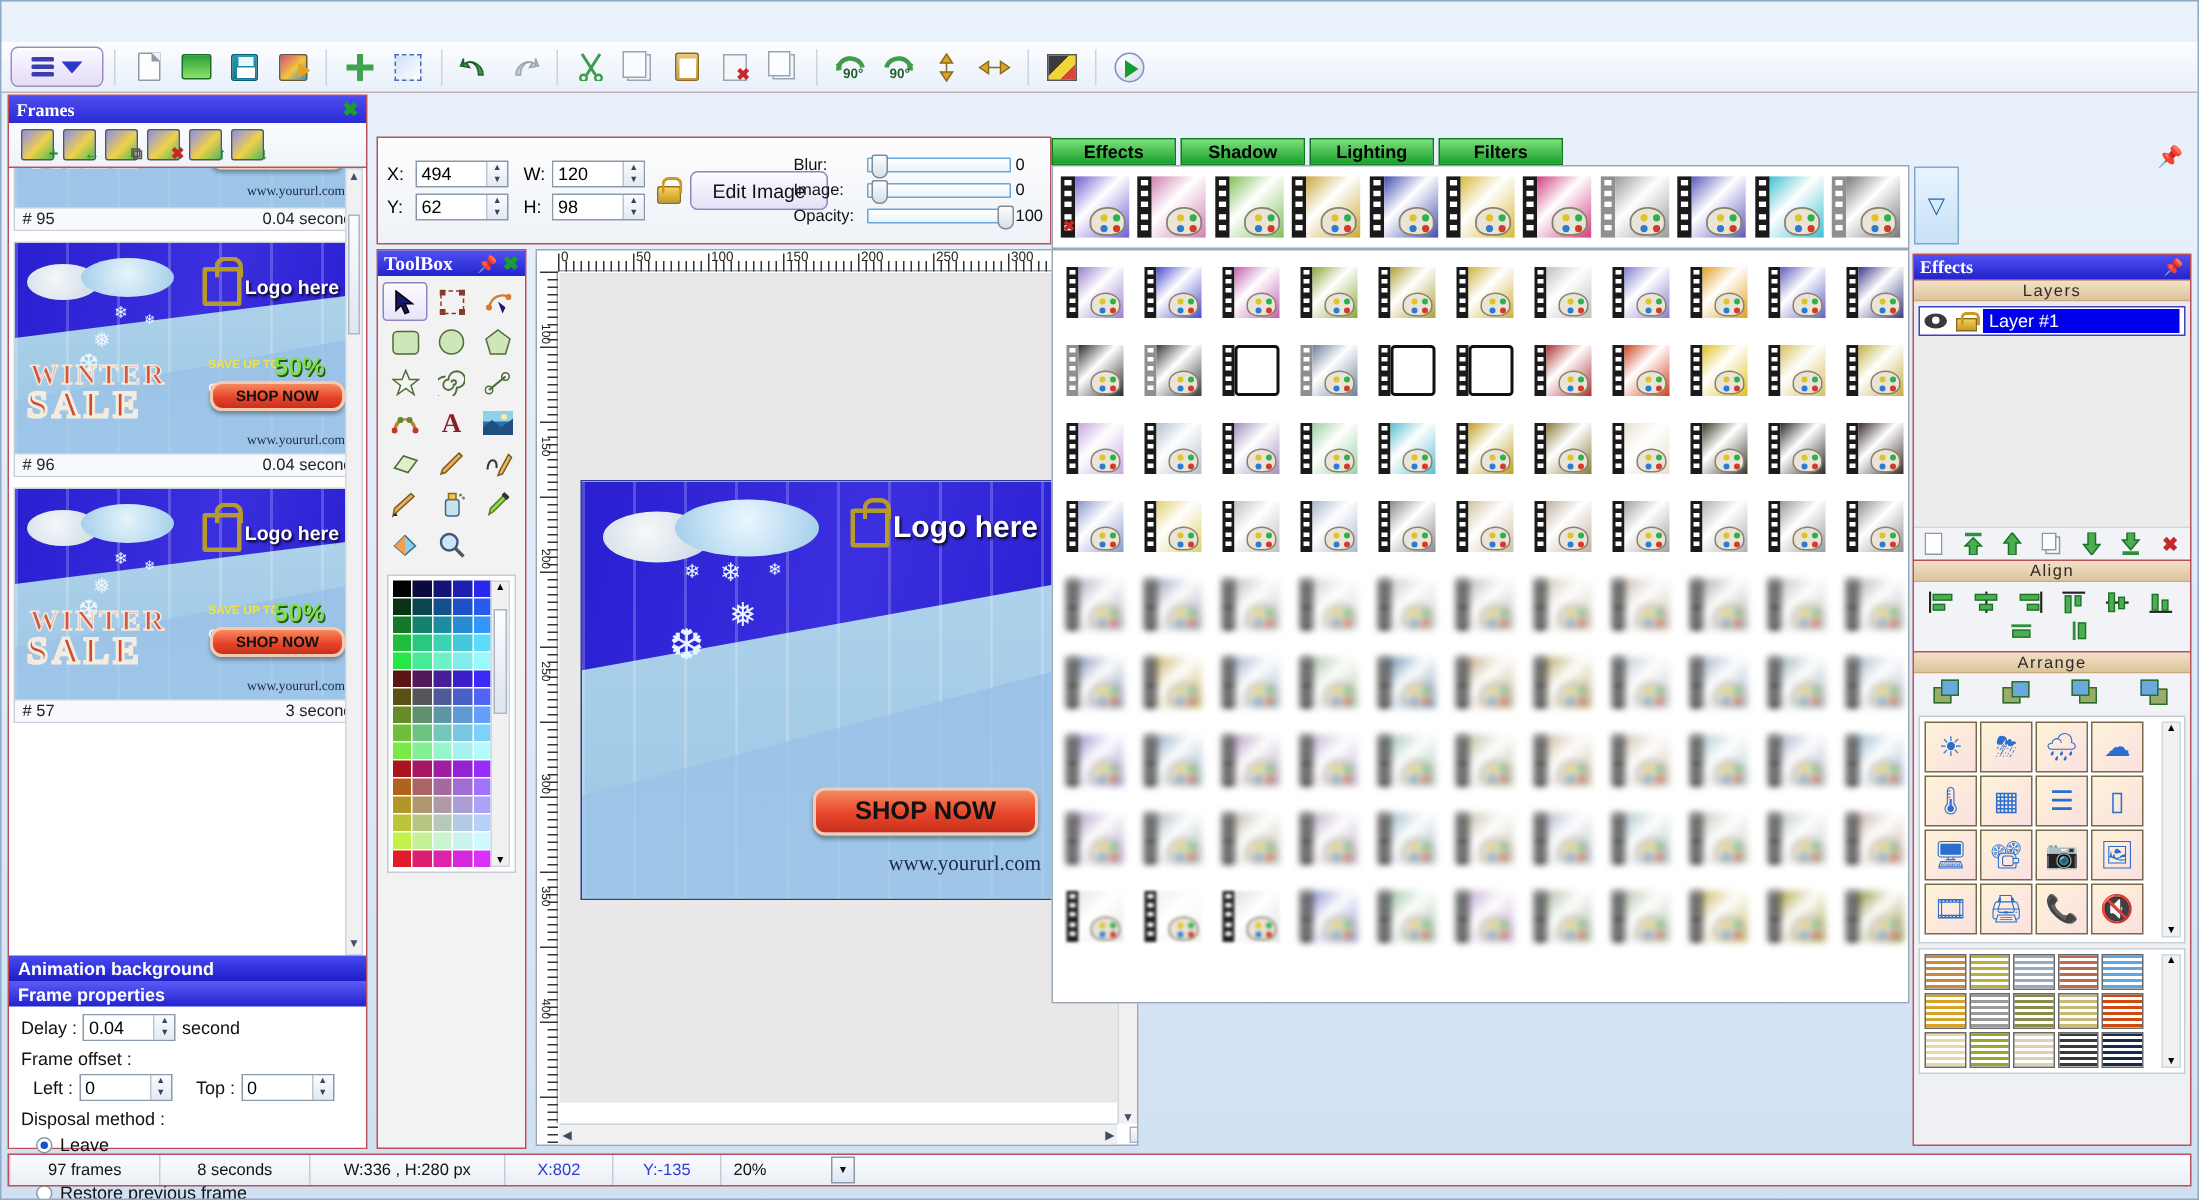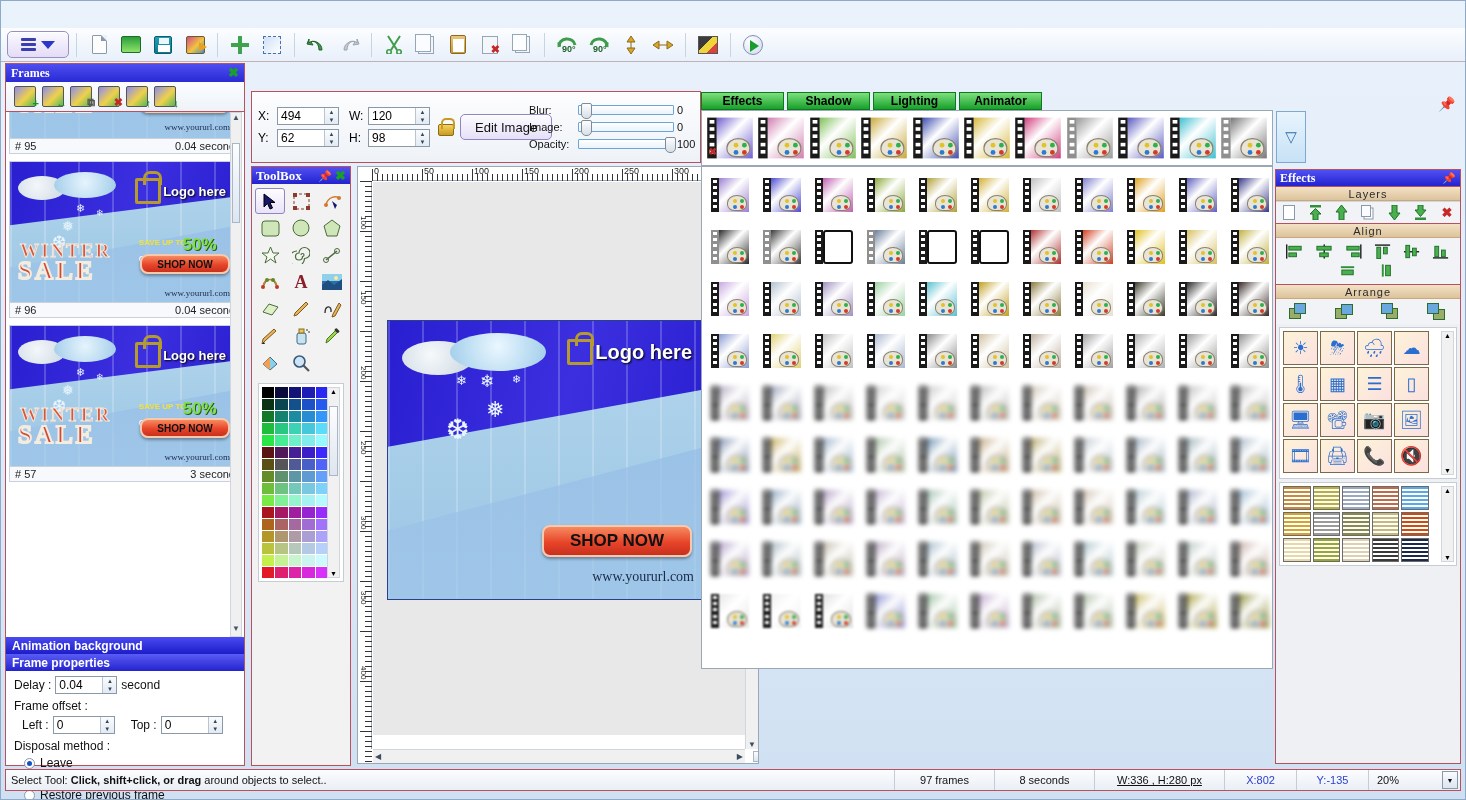--- a/index.html
+++ b/index.html
@@ -1169,21 +1169,21 @@
     <div class="scroll-v">
       <div class="sarrow">▲</div>
       <div style="position:absolute;bottom:0;left:0;right:0;text-align:center;font-size:8px;color:#3b4d61;">▼</div>
     </div>
   </div>
 
   <div id="effects-tabs">
     <div class="etab">Effects</div>
     <div class="etab">Shadow</div>
     <div class="etab">Lighting</div>
-    <div class="etab">Animator</div>
+    <div class="etab">Filters</div>
   </div>
   <span class="pin-top">📌</span>
 
   <div id="effects-strip">
       <div style="width: 52px; height: 50px; display: flex; align-items: center; justify-content: center; cursor: pointer;">
         <div class="filmico" style="transform: scale(1.2);">
           <div class="strip" style="background: rgb(26, 26, 26);"></div>
           <div class="hole" style="top: 2px; background: rgb(255, 255, 255);"></div>
           <div class="hole" style="top: 8.2px; background: rgb(255, 255, 255);"></div>
           <div class="hole" style="top: 14.4px; background: rgb(255, 255, 255);"></div>
@@ -2938,20 +2938,27 @@
       </div>
   </div>
 
   <div id="sidebar">
     <div class="sb-title">
       <span>Effects</span>
       <span style="font-size:11px;">📌</span>
     </div>
 
     <div class="sec-head">Layers</div>
+    <div class="layers-list">
+      <div class="layer-row">
+        <span class="eye"></span>
+        <span class="lockicon"></span>
+        <span class="layer-name">Layer #1</span>
+      </div>
+    </div>
     <div class="btnrow">
       <span class="miniicon">
           <svg width="12" height="15" viewBox="0 0 12 15">
             <rect x="0.5" y="0.5" width="11" height="14" fill="#fff" stroke="#8a99aa"></rect>
           </svg>
         </span>
       <span class="miniicon">
           <svg width="13" height="15" viewBox="0 0 13 15">
             <rect x="1" y="0" width="11" height="2.5" fill="#2f8f3a"></rect>
             <path d="M6.5 3.5 L12 9 L9 9 L9 15 L4 15 L4 9 L1 9 Z" fill="#4ab04f" stroke="#1f6f28"></path>
@@ -3108,26 +3115,23 @@
           <div class="grad-cell" style="background: repeating-linear-gradient(rgb(26, 42, 74) 0px, rgb(26, 42, 74) 2px, rgba(255, 255, 255, 0.45) 2px, rgba(255, 255, 255, 0.45) 4px);"></div>
         </div>
       <div class="vscroll-mini">
         <div style="text-align:center;font-size:7px;">▲</div>
         <div style="position:absolute;bottom:0;left:0;right:0;text-align:center;font-size:7px;">▼</div>
       </div>
     </div>
   </div>
 
   <div id="statusbar">
-    <div class="msg">
-      <span>Select Tool: </span><b>Click, shift+click, or drag</b><span> around objects to select..</span>
-    </div>
     <div class="scell" style="min-width:100px;">97 frames</div>
     <div class="scell" style="min-width:100px;">8 seconds</div>
-    <div class="scell" style="min-width:130px;text-decoration:underline;">W:336 , H:280 px</div>
+    <div class="scell" style="min-width:130px;">W:336 , H:280 px</div>
     <div class="scell coord">X:802</div>
     <div class="scell coord">Y:-135</div>
     <div class="zoomsel">
       <span>20%</span>
       <span class="dd">▼</span>
     </div>
   </div>
 
 </div>
 

